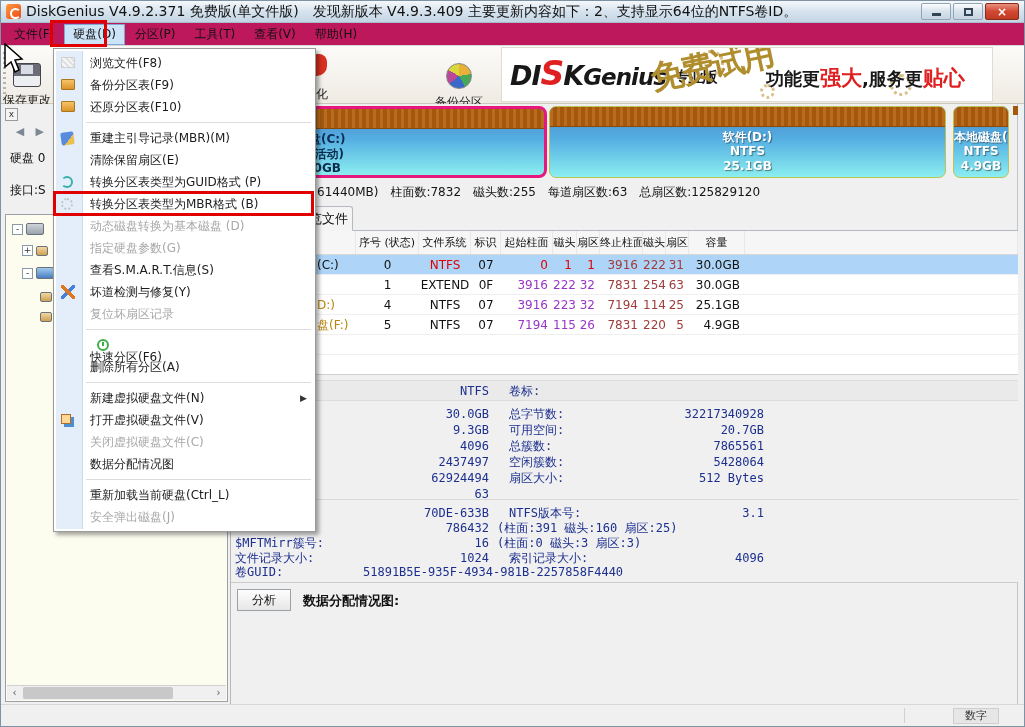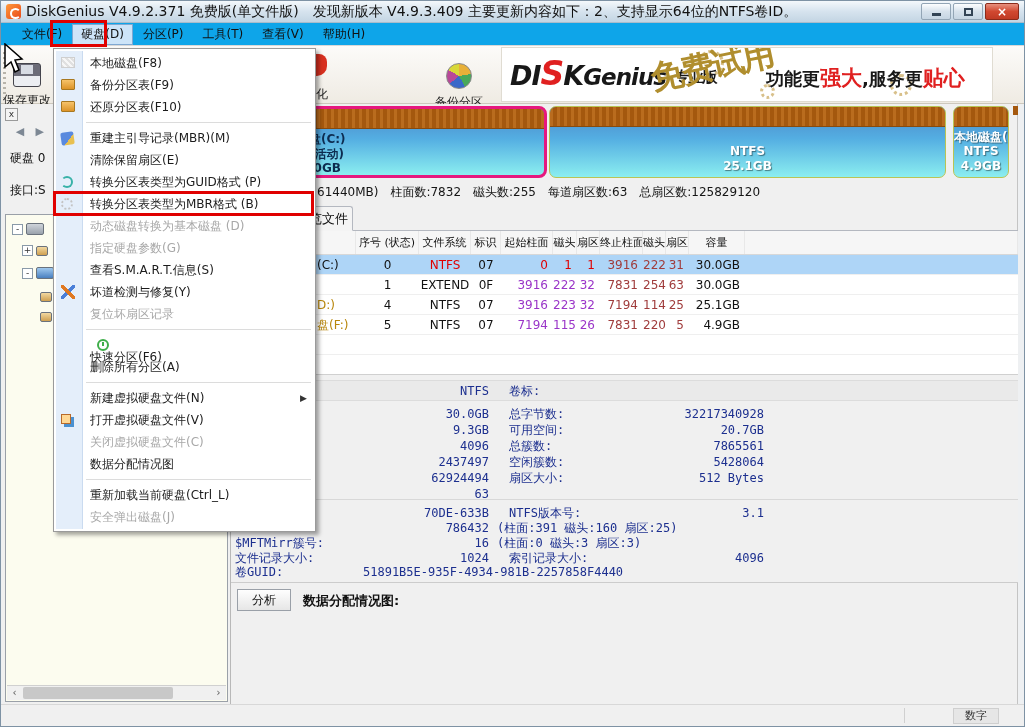--- a/index.html
+++ b/index.html
@@ -19,22 +19,22 @@
   .win-btns{display:flex;gap:2px}
   .wbtn{width:30px;height:17px;border:1px solid #93a5b5;border-radius:2px;
     background:linear-gradient(#fdfeff,#d7e2ec 50%,#c6d5e2);
     display:flex;align-items:center;justify-content:center;font-size:10px;color:#345}
   .wbtn .minbar{width:9px;height:3px;background:#345;margin-top:6px}
   .wbtn .maxbox{width:9px;height:8px;border:2px solid #345}
   .wbtn.close{width:34px;background:linear-gradient(#e8907e,#d14830 50%,#c03a24);
     border-color:#8a2a1a;color:#fff;font-weight:bold;font-size:12px}
 
   
-  .menubar{position:absolute;left:0;top:22px;right:0;height:23px;background:#0ea5e9;
-    border-bottom:1px solid #d8d8d8;display:flex;align-items:center;padding-left:12px}
+  .menubar{position:absolute;left:0;top:22px;right:0;height:23px;background:#be185d;
+    border-bottom:1px solid #d8d8d8;display:flex;align-items:center;padding-left:4px}
   .mb-item{padding:2px 9px;margin-right:1px}
   .mb-item.active{background:#cde4f8;border:1px solid #7fa8d2;padding:1px 8px}
 
   
   .toolbar{position:absolute;left:0;top:45px;right:0;height:58px;
     background:linear-gradient(#fcfbf9,#efebe3);border-bottom:1px solid #cdc8bd}
   .tb-handle{position:absolute;left:2px;top:6px;width:3px;height:46px;
     background:repeating-linear-gradient(180deg,#b8b4aa 0 2px,transparent 2px 5px)}
   .tb-btn{position:absolute;top:17px;text-align:center;font-size:12px;color:#222}
   .tb-btn .lbl{display:block;margin-top:2px;white-space:nowrap}
@@ -268,20 +268,21 @@
   <div class="main">
 
     <div class="pbar pbar-c">
       <div class="ptop"></div>
       <span class="pline pl1">盘(C:)</span>
       <span class="pline pl2">(活动)</span>
       <span class="pline pl3">.0GB</span>
     </div>
     <div class="pbar pbar-d">
       <div class="ptop"></div>
+      <span class="pline pl1">软件(D:)</span>
       <span class="pline pl2">NTFS</span>
       <span class="pline pl3">25.1GB</span>
     </div>
     <div class="pbar pbar-f">
       <div class="ptop"></div>
       <span class="pline pl1">本地磁盘(F:)</span>
       <span class="pline pl2">NTFS</span>
       <span class="pline pl3">4.9GB</span>
     </div>
     <span class="bar-edge"></span>
@@ -432,21 +433,21 @@
     </div>
 
     <div class="sepline"></div>
     <div class="analyze">
       <span class="an-btn">分析</span>
       <span class="an-label">数据分配情况图:</span>
     </div>
   </div>
 
   <div class="menu-pop">
-    <div class="mi"><span class="mic ic-save"></span><span class="dis">本地磁盘(F8)</span></div>
+    <div class="mi"><span class="mic ic-save"></span><span class="dis">浏览文件(F8)</span></div>
     <div class="mi"><span class="mic ic-backup"></span><span>备份分区表(F9)</span></div>
     <div class="mi"><span class="mic ic-restore"></span><span>还原分区表(F10)</span></div>
     <div class="msep"></div>
     <div class="mi"><span class="mic ic-mbr"></span><span>重建主引导记录(MBR)(M)</span></div>
     <div class="mi"><span>清除保留扇区(E)</span></div>
     <div class="mi"><span class="mic ic-guid"></span><span>转换分区表类型为GUID格式 (P)</span></div>
     <div class="mi"><span class="mic ic-mbr2"></span><span class="dis">转换分区表类型为MBR格式 (B)</span></div>
     <div class="mi dis"><span>动态磁盘转换为基本磁盘 (D)</span></div>
     <div class="mi dis"><span>指定硬盘参数(G)</span></div>
     <div class="mi"><span>查看S.M.A.R.T.信息(S)</span></div>

